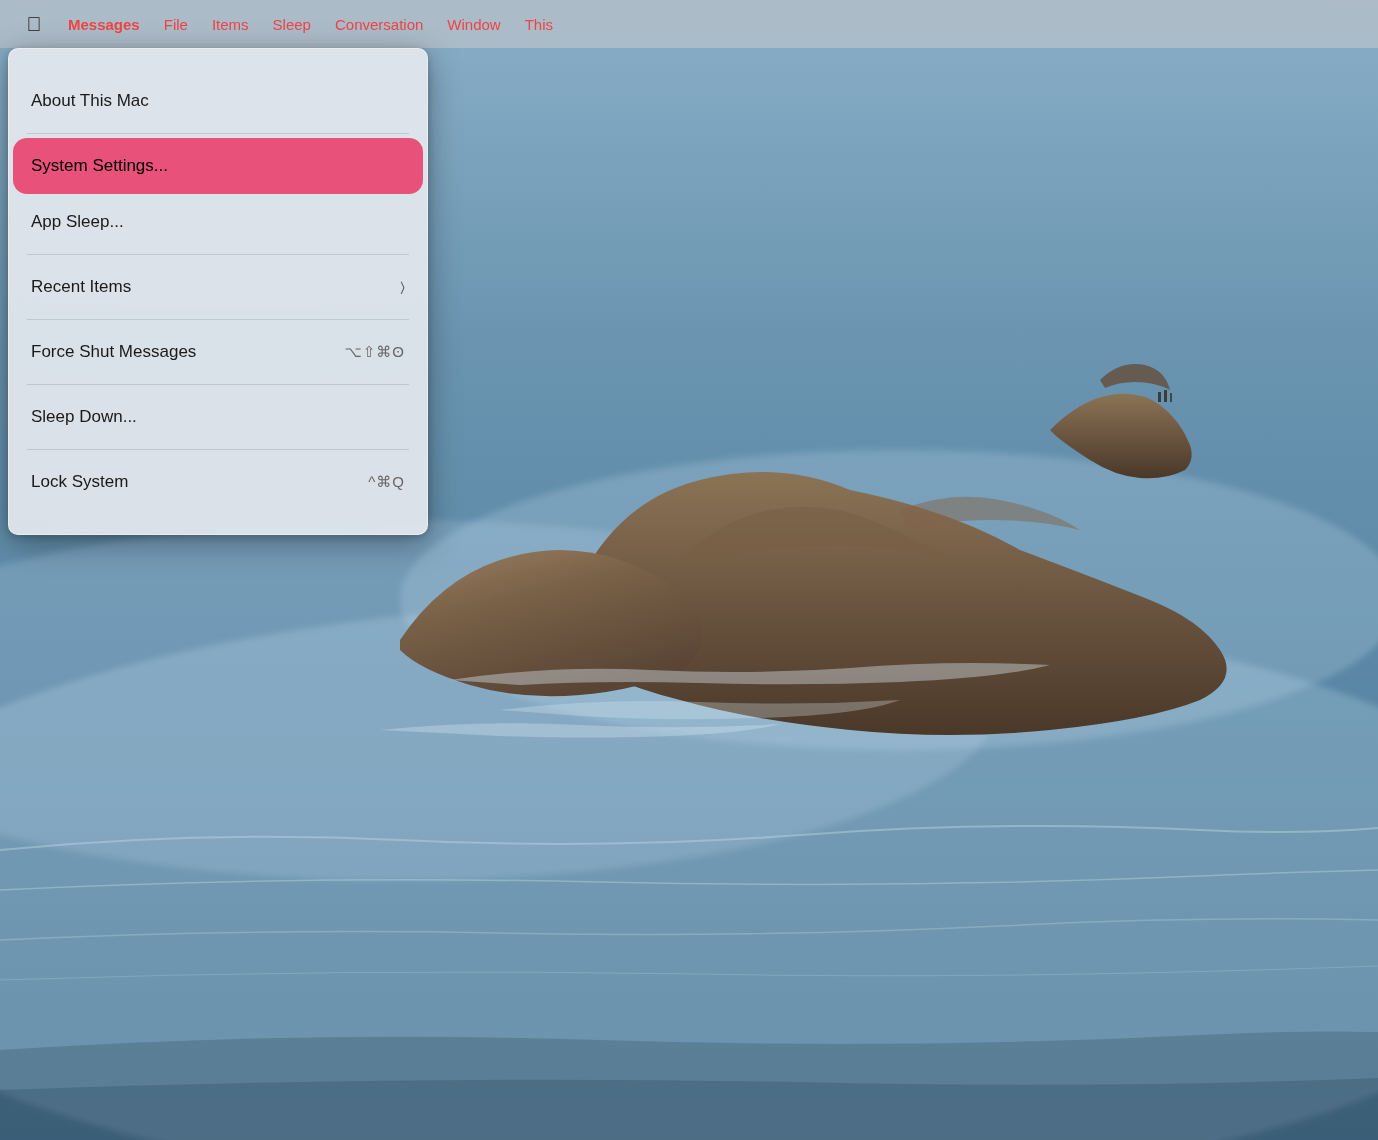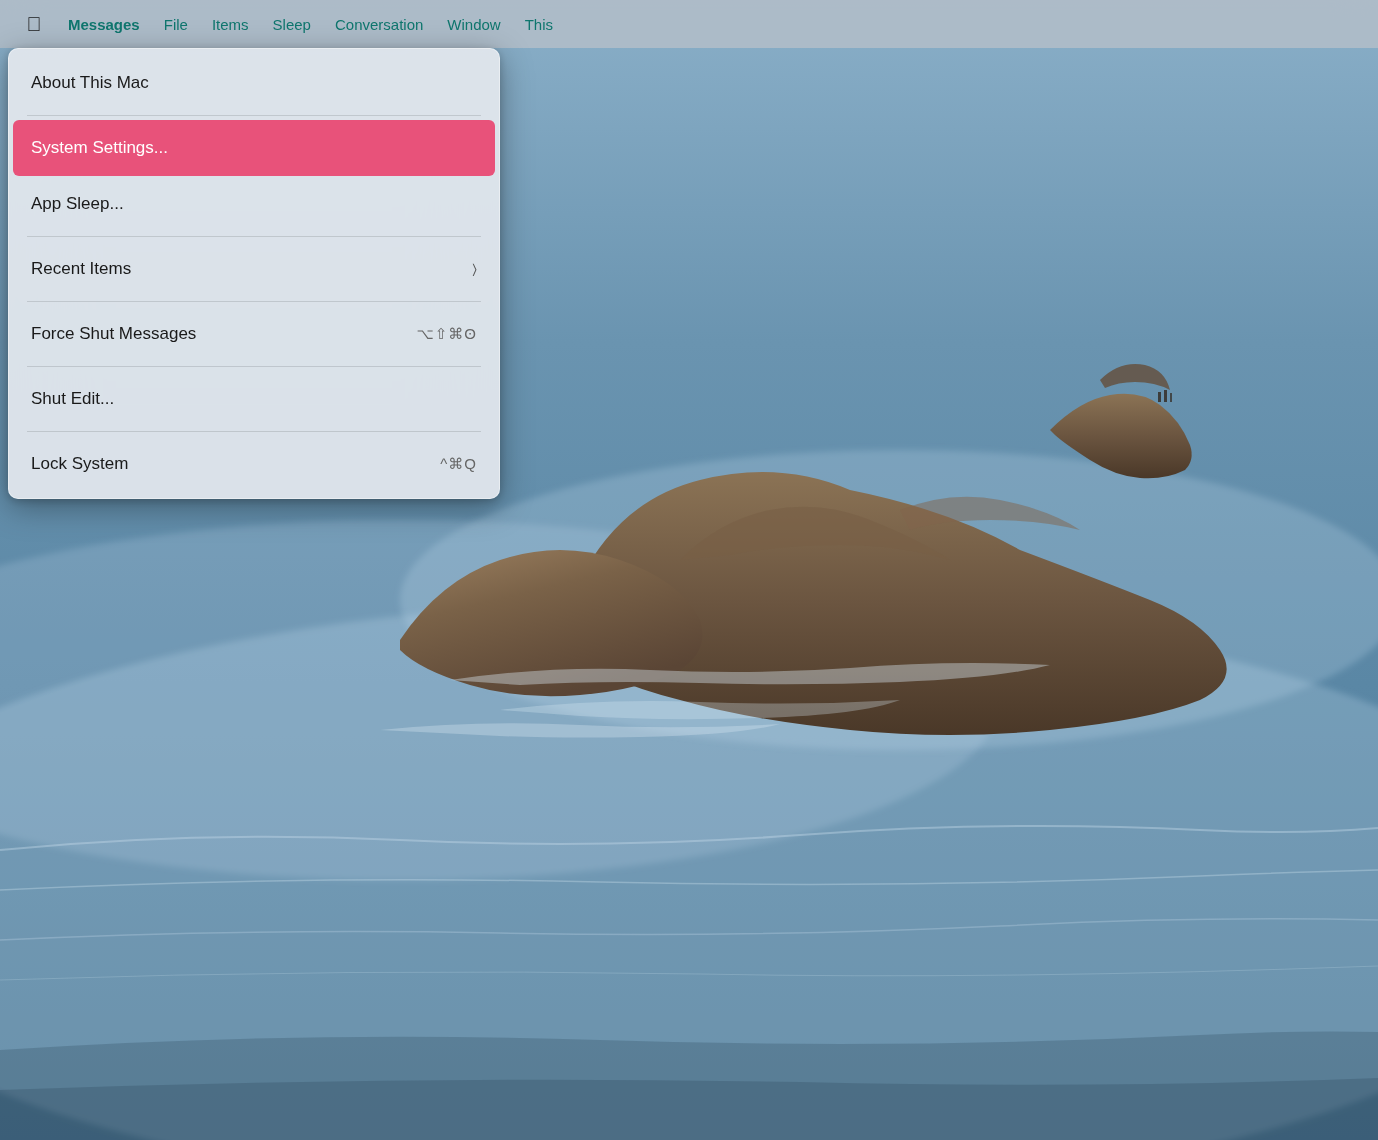--- a/index.html
+++ b/index.html
@@ -58,63 +58,63 @@
       font-size: 20px;
       color: #1a1a1a;
     }
 
     .menubar-item {
       padding: 4px 12px;
       height: 48px;
       display: flex;
       align-items: center;
       font-size: 15px;
-      color: #0f766e;
+      color: #ef4444;
       cursor: pointer;
       white-space: nowrap;
       border-radius: 4px;
     }
 
     .menubar-item.bold {
       font-weight: 600;
     }
 
     
     .apple-menu {
       position: absolute;
       top: 48px;
       left: 8px;
-      width: 492px;
+      width: 420px;
       background: rgba(228, 232, 238, 0.92);
       backdrop-filter: blur(40px);
       -webkit-backdrop-filter: blur(40px);
       border-radius: 10px;
       box-shadow: 0 8px 32px rgba(0,0,0,0.35), 0 2px 8px rgba(0,0,0,0.2);
       z-index: 200;
-      padding: 6px 0;
+      padding: 24px 0;
       border: 1px solid rgba(255,255,255,0.4);
     }
 
     .menu-item {
       display: flex;
       align-items: center;
       justify-content: space-between;
       padding: 0 18px;
       height: 56px;
       font-size: 17px;
       color: #1a1a1a;
       cursor: pointer;
       border-radius: 6px;
       margin: 0 4px;
     }
 
     .menu-item.highlighted {
       background: #e8527a;
-      color: #ffffff;
-      border-radius: 6px;
+      color: #000000;
+      border-radius: 14px;
     }
 
     .menu-item .shortcut {
       color: #666;
       font-size: 15px;
       letter-spacing: 1px;
     }
 
     .menu-item .chevron {
       color: #555;
@@ -239,21 +239,21 @@
 
   <div class="menu-item">
     <span>Force Shut Messages</span>
     <span class="shortcut">⌥⇧⌘ʘ</span>
   </div>
   <div class="menu-separator"></div>
 
 
 
   <div class="menu-item">
-    <span>Shut Edit...</span>
+    <span>Sleep Down...</span>
   </div>
   <div class="menu-separator"></div>
 
   <div class="menu-item">
     <span>Lock System</span>
     <span class="shortcut">^⌘Q</span>
   </div>
 
 
 </div>

